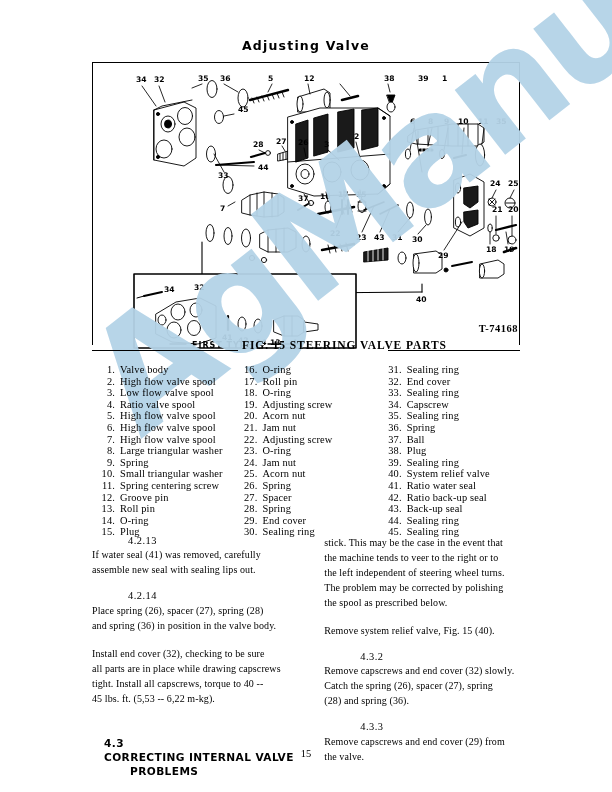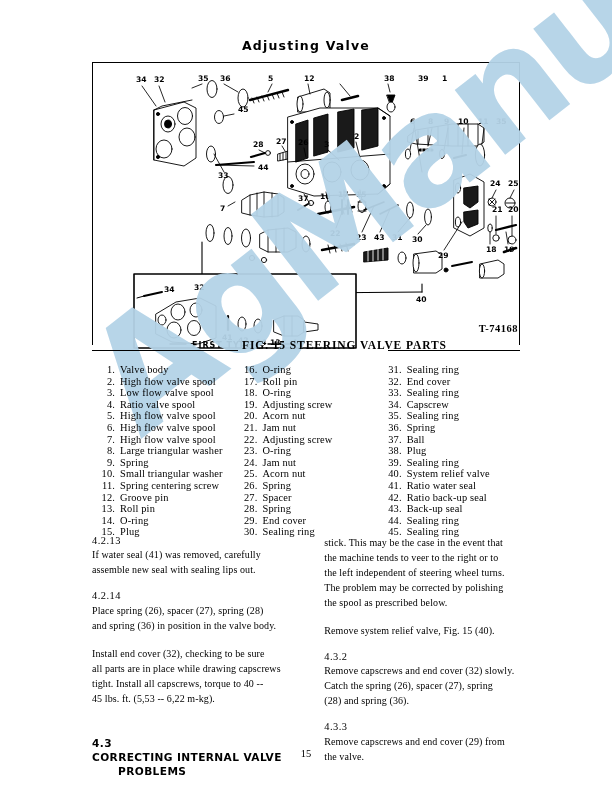--- a/index.html
+++ b/index.html
@@ -148,35 +148,36 @@
     z-index: 10;
   }
   .body-col { width: 234px; }
   .body-col.right { width: 238px; }
   .blk { margin-bottom: 13px; }
   .blk:last-child { margin-bottom: 0; }
   .blk-head {
     font-size: 10.4px;
     line-height: 12.4px;
     letter-spacing: .5px;
+    margin-left: 36px;
   }
   .blk p {
     margin: 0;
     font-size: 10px;
     line-height: 15px;
     letter-spacing: .1px;
     white-space: pre-line;
   }
   .section-head {
     font-family: "DejaVu Sans", sans-serif;
     font-weight: bold;
     font-size: 10.6px;
     letter-spacing: .4px;
     line-height: 14px;
-    margin: 16px 0 13px 0;
+    margin: 16px 0 13px 12px;
     white-space: pre-line;
   }
   .section-head .cont { display: block; padding-left: 26px; }
 
   
   .page-number {
     position: absolute;
     left: 0;
     top: 748px;
     width: 612px;

